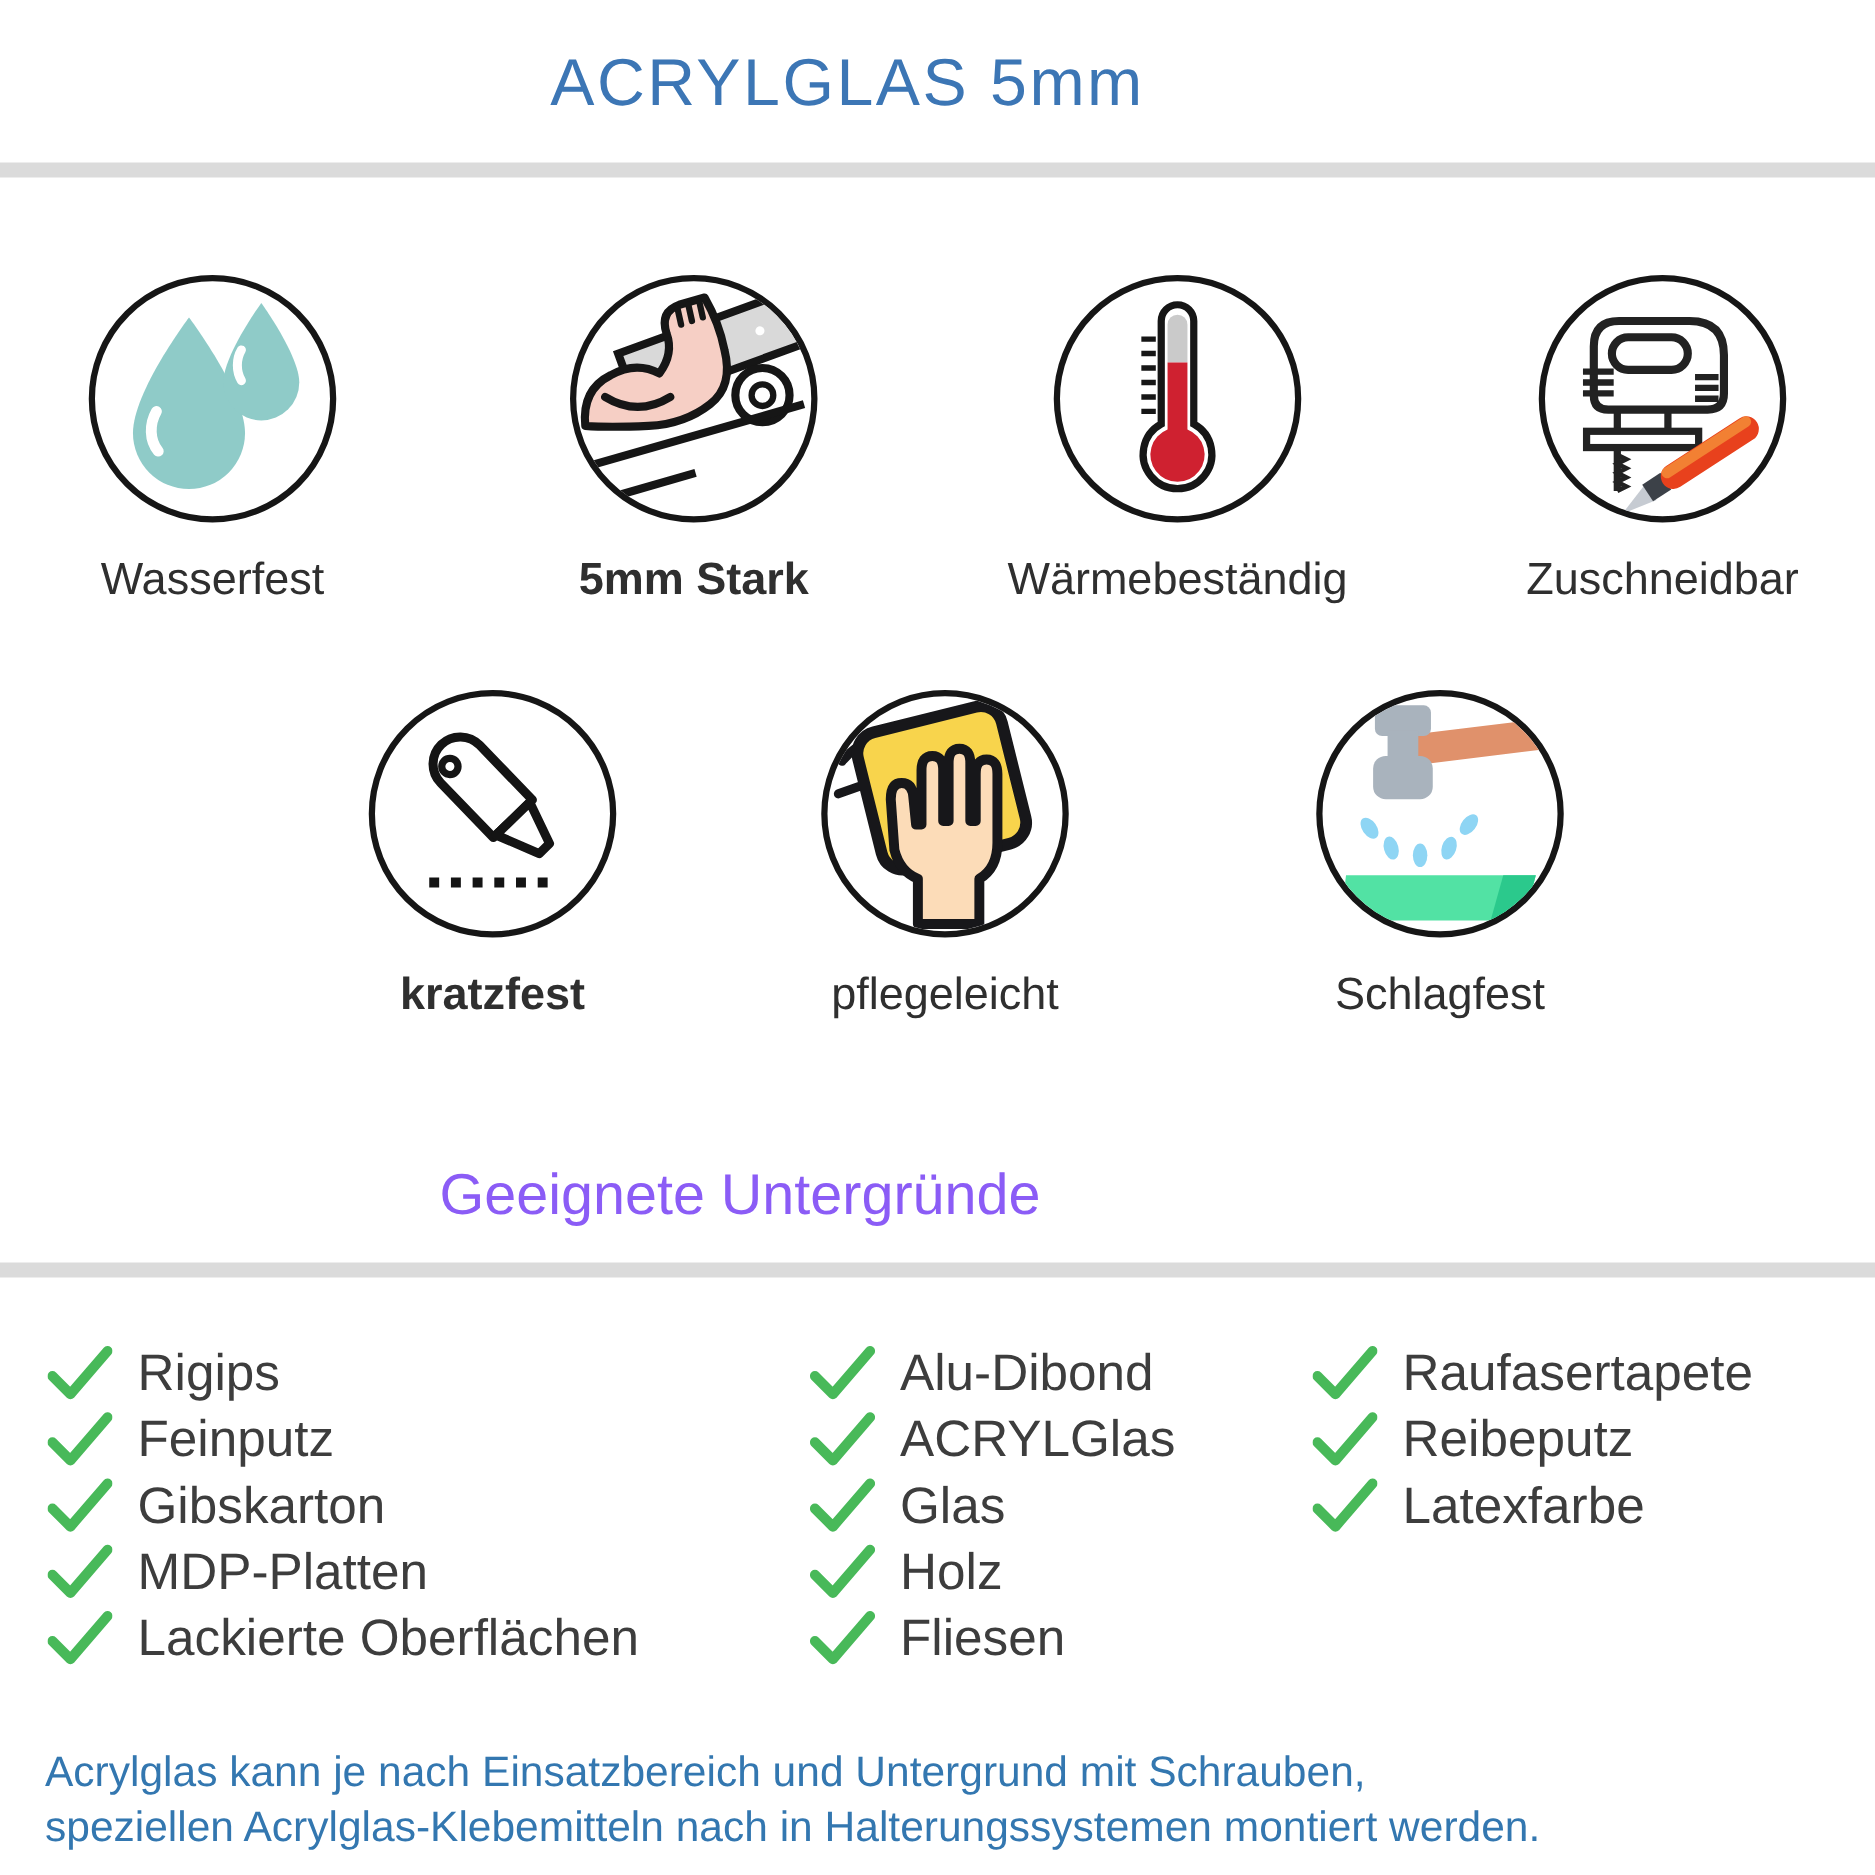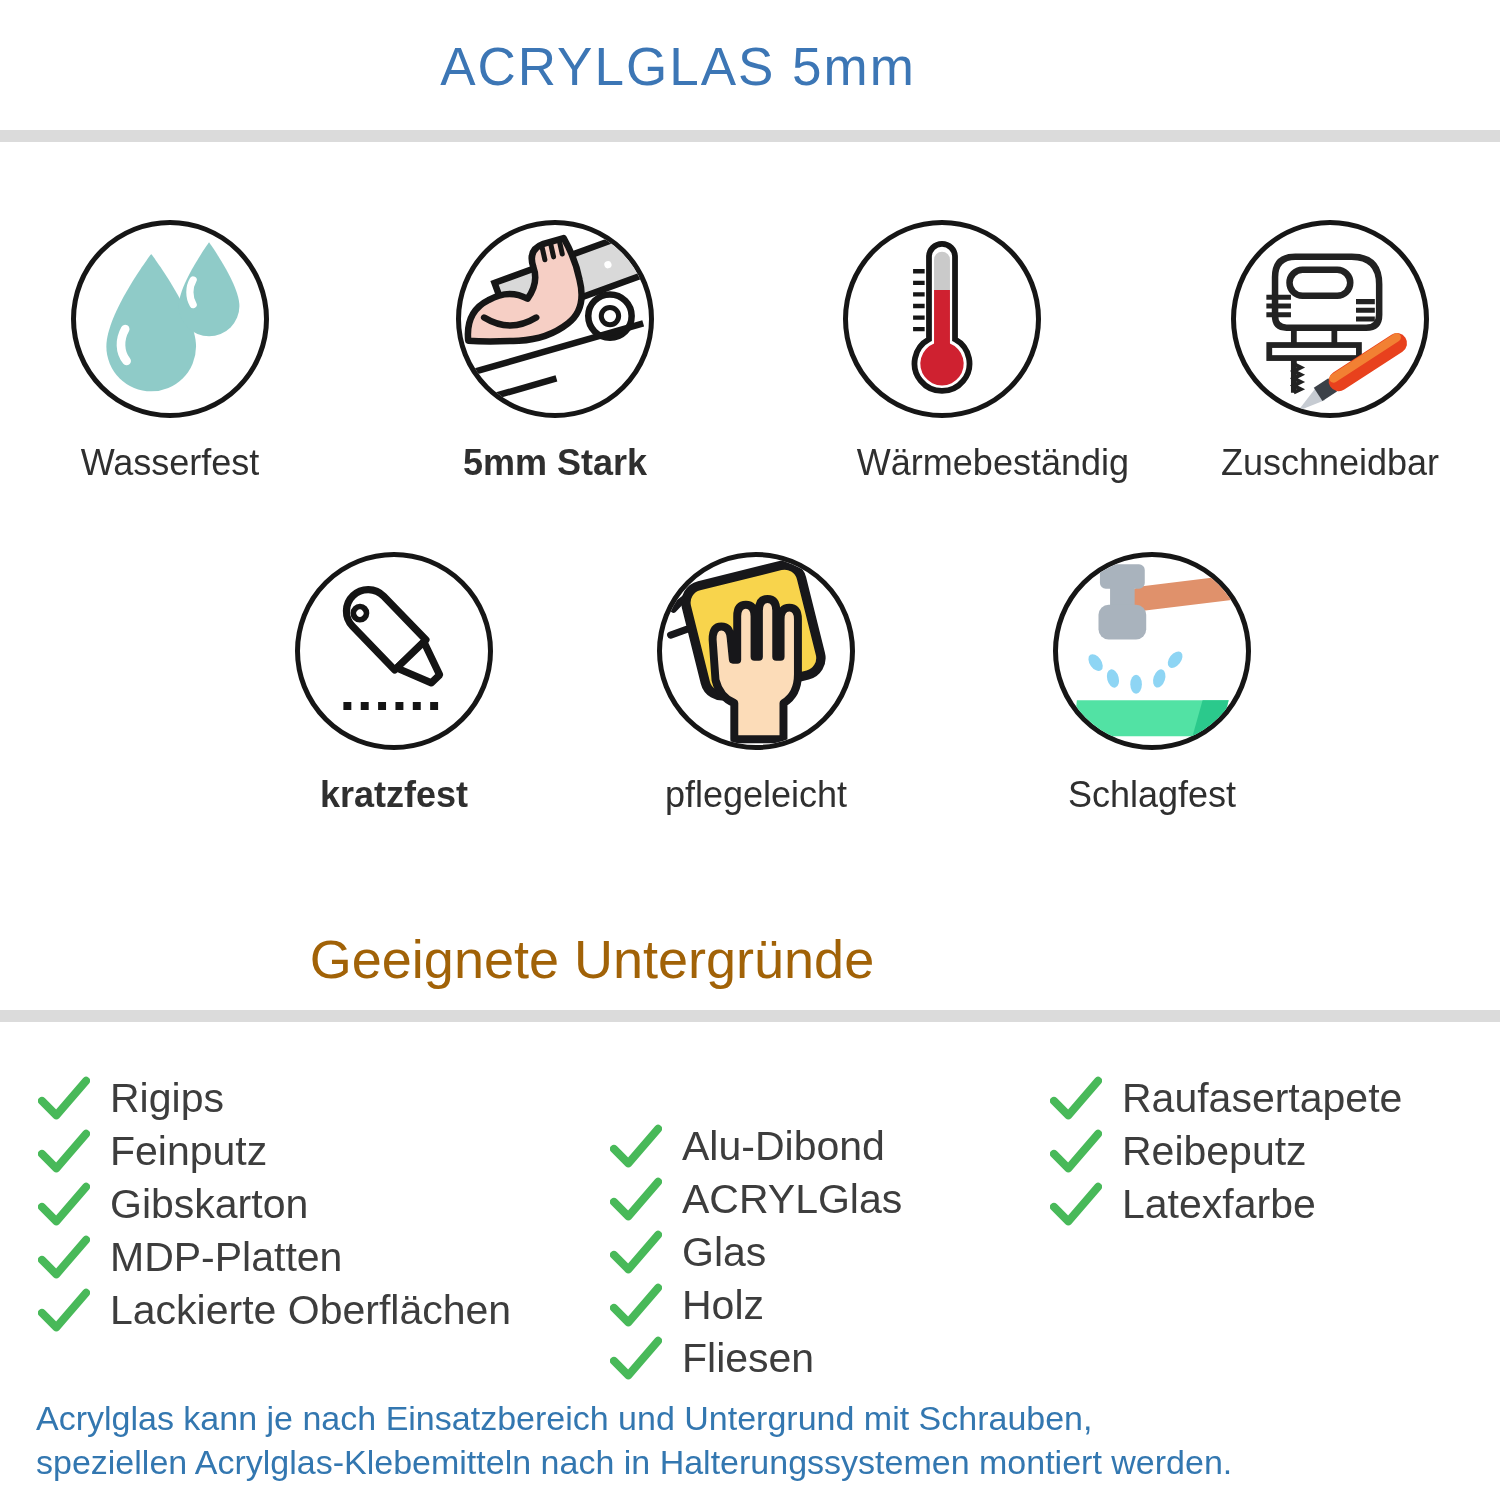--- a/index.html
+++ b/index.html
@@ -17,25 +17,25 @@
   .feature{position:absolute;width:374px;text-align:center;}
   .icon-circle{
     box-sizing:border-box;width:198px;height:198px;margin:0 auto;
     border:5px solid #161616;border-radius:50%;background:#fff;overflow:hidden;
     display:flex;align-items:center;justify-content:center;
   }
   .icon-circle svg{width:188px;height:188px;display:block;}
   .feature-label{margin-top:24px;font-size:36px;color:#2f2f2f;}
   .section-title{
     position:absolute;top:928px;left:0;width:1184px;text-align:center;
-    font-size:54px;color:#a16207;font-weight:400;
+    font-size:46px;color:#8b5cf6;font-weight:400;
   }
   .substrate-col{position:absolute;top:1072px;list-style:none;margin:0;padding:0;}
   #col1{left:38px;}
-  #col2{left:610px;margin-top:48px;}
+  #col2{left:648px;}
   #col3{left:1050px;}
   .substrate-col li{display:flex;align-items:center;height:53px;}
   .check{width:52px;height:46px;margin-right:20px;flex:0 0 auto;}
   .substrate-col li span{font-size:41px;color:#3d3d3d;white-space:nowrap;}
   .footer{position:absolute;top:1396px;left:36px;width:1440px;color:#3377b0;font-size:34px;line-height:44px;}
 </style>
 </head>
 <body>
 
 <div class="page-title">ACRYLGLAS 5mm</div>
@@ -67,21 +67,21 @@
       <path d="M4 103 L126 68" stroke="#161616" stroke-width="4.5" fill="none"></path>
       <path d="M14 121 L66 106" stroke="#161616" stroke-width="4.5" fill="none"></path>
       <path d="M5 80 Q3 60 19 52 Q33 44 46 51 Q54 40 50 29 Q46 17 57 13 L71 9 Q79 23 82 38 Q87 58 74 68 Q60 79 40 80 Q18 81 5 80 Z" fill="#f6cfc5" stroke="#161616" stroke-width="4.5" stroke-linejoin="round"></path>
       <path d="M56 15 l2 9 M62 13 l2 9 M68 11 l2 9" stroke="#161616" stroke-width="3.5" fill="none" stroke-linecap="round"></path>
       <path d="M16 64 Q34 75 52 64" stroke="#161616" stroke-width="4.5" fill="none" stroke-linecap="round"></path>
     </svg>
   </div>
   <div class="feature-label">5mm Stark</div>
 </div>
 
-<div class="feature" style="left:755px;top:220px;text-align:right;">
+<div class="feature" style="left:755px;top:220px;">
   <div class="icon-circle">
     <svg viewBox="0 0 130 130">
       <path d="M56 22 a9 9 0 0 1 18 0 V79 a19 19 0 1 1 -18 0 Z" fill="#ffffff" stroke="#161616" stroke-width="4"></path>
       <path d="M59.5 24 a5.5 5.5 0 0 1 11 0 V45 h-11 Z" fill="#cacaca"></path>
       <path d="M59.5 45 h11 V82 a15 15 0 1 1 -11 0 Z" fill="#cf2130"></path>
       <path d="M45 32 h8 M45 40 h8 M45 48 h8 M45 56 h8 M45 64 h8 M45 72 h8" stroke="#161616" stroke-width="3" fill="none"></path>
     </svg>
   </div>
   <div class="feature-label">Wärmebeständig</div>
 </div>

